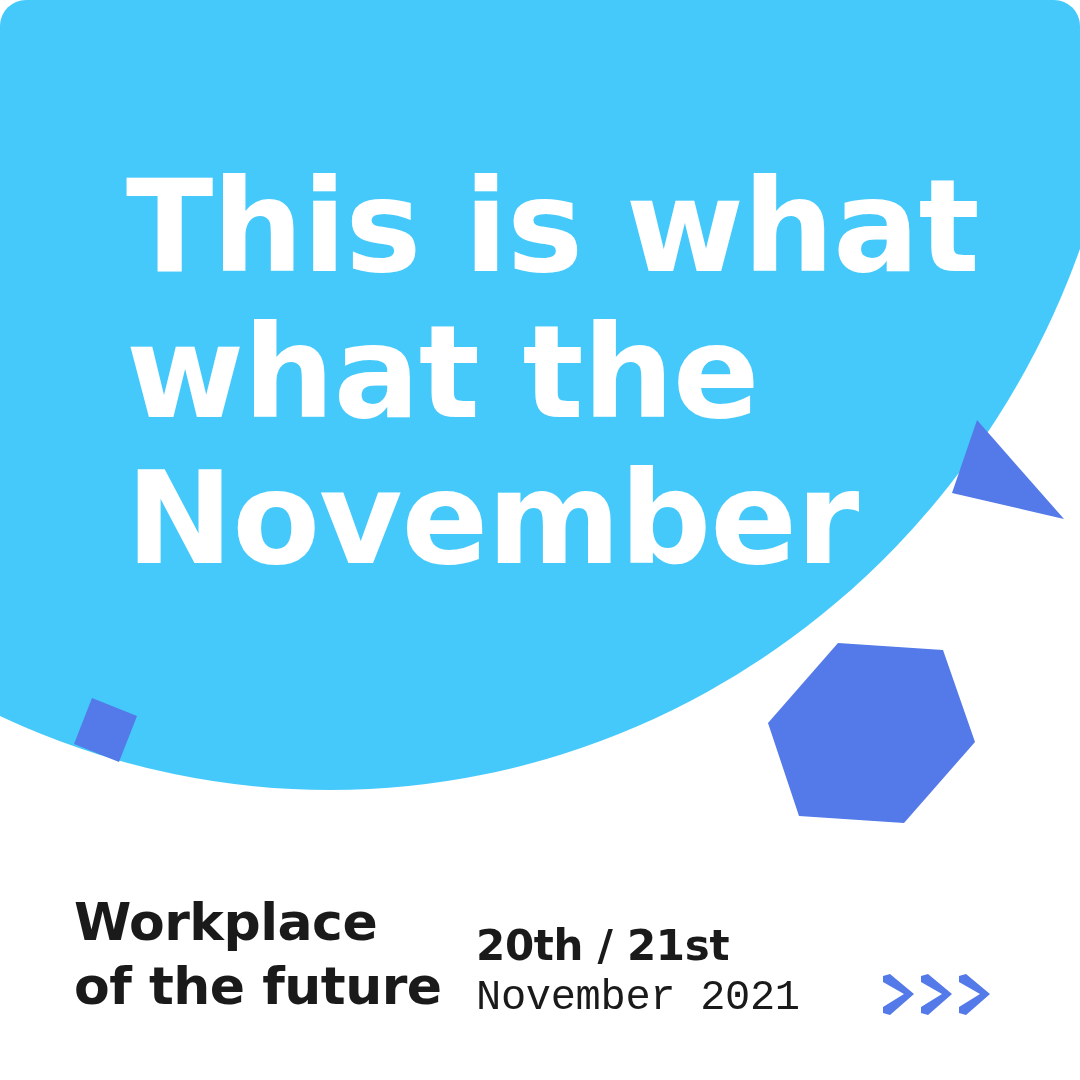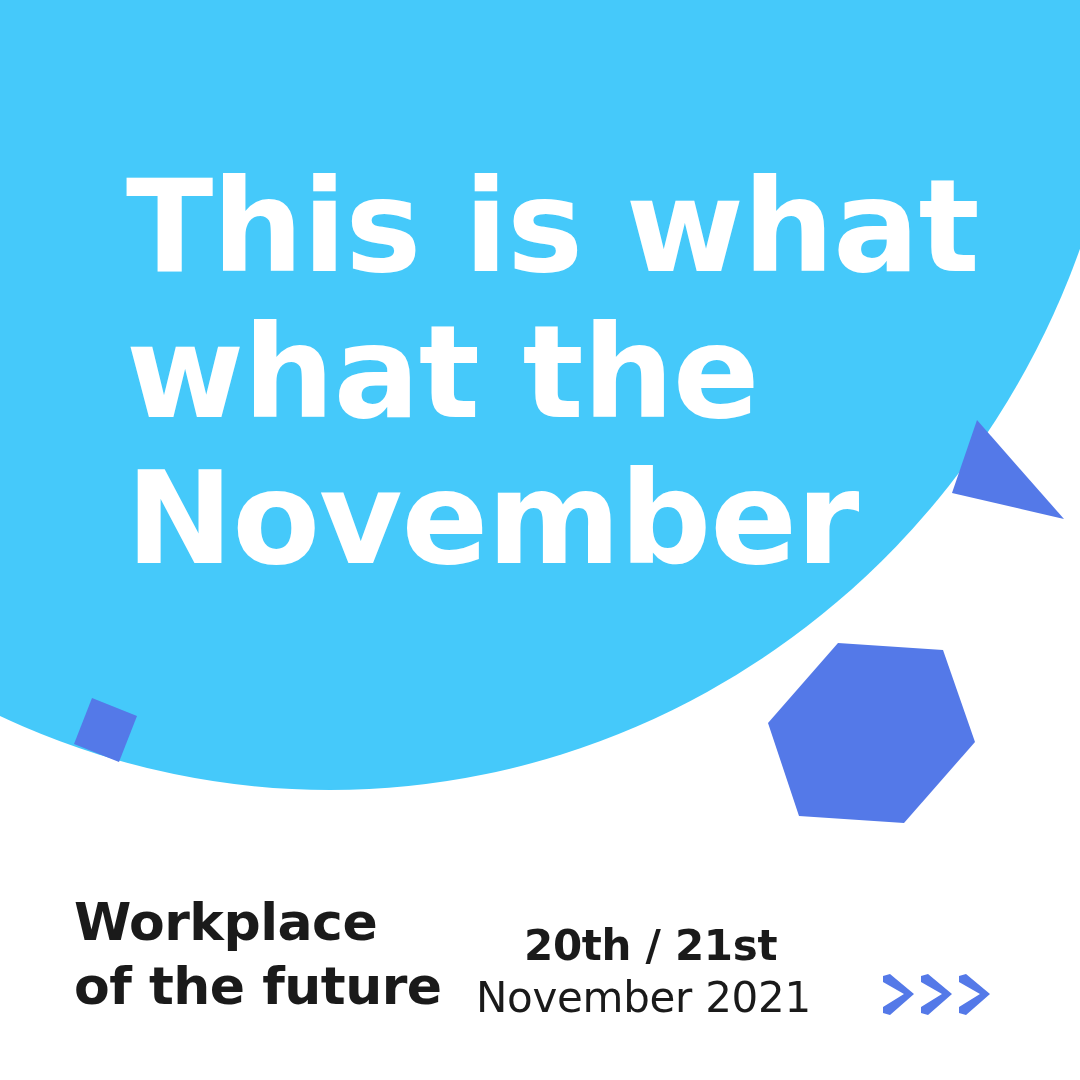--- a/index.html
+++ b/index.html
@@ -11,20 +11,21 @@
   body {
     font-family: "DejaVu Sans", "Liberation Sans", sans-serif;
   }
 
   .canvas {
     position: relative;
     width: 1080px;
     height: 1080px;
     background: #ffffff;
     overflow: hidden;
+    border-radius: 26px;
   }
 
   
   .art-layer {
     position: absolute;
     inset: 0;
     width: 1080px;
     height: 1080px;
     z-index: 0;
   }
@@ -78,26 +79,26 @@
     color: #1a1a1a;
     font-family: "DejaVu Sans", "Liberation Sans", sans-serif;
     font-size: 42px;
     line-height: 52px;
     letter-spacing: -0.3px;
   }
   .dates-day {
     display: block;
     font-weight: bold;
     white-space: nowrap;
-    margin-left: 48px;
   }
   .dates-month {
     display: block;
     font-weight: normal;
     white-space: nowrap;
+    font-family: Liberation Mono, monospace;
   }
 
   .chevrons {
     position: absolute;
     left: 880px;
     top: 92px;
     width: 110px;
     height: 46px;
   }
 </style>

